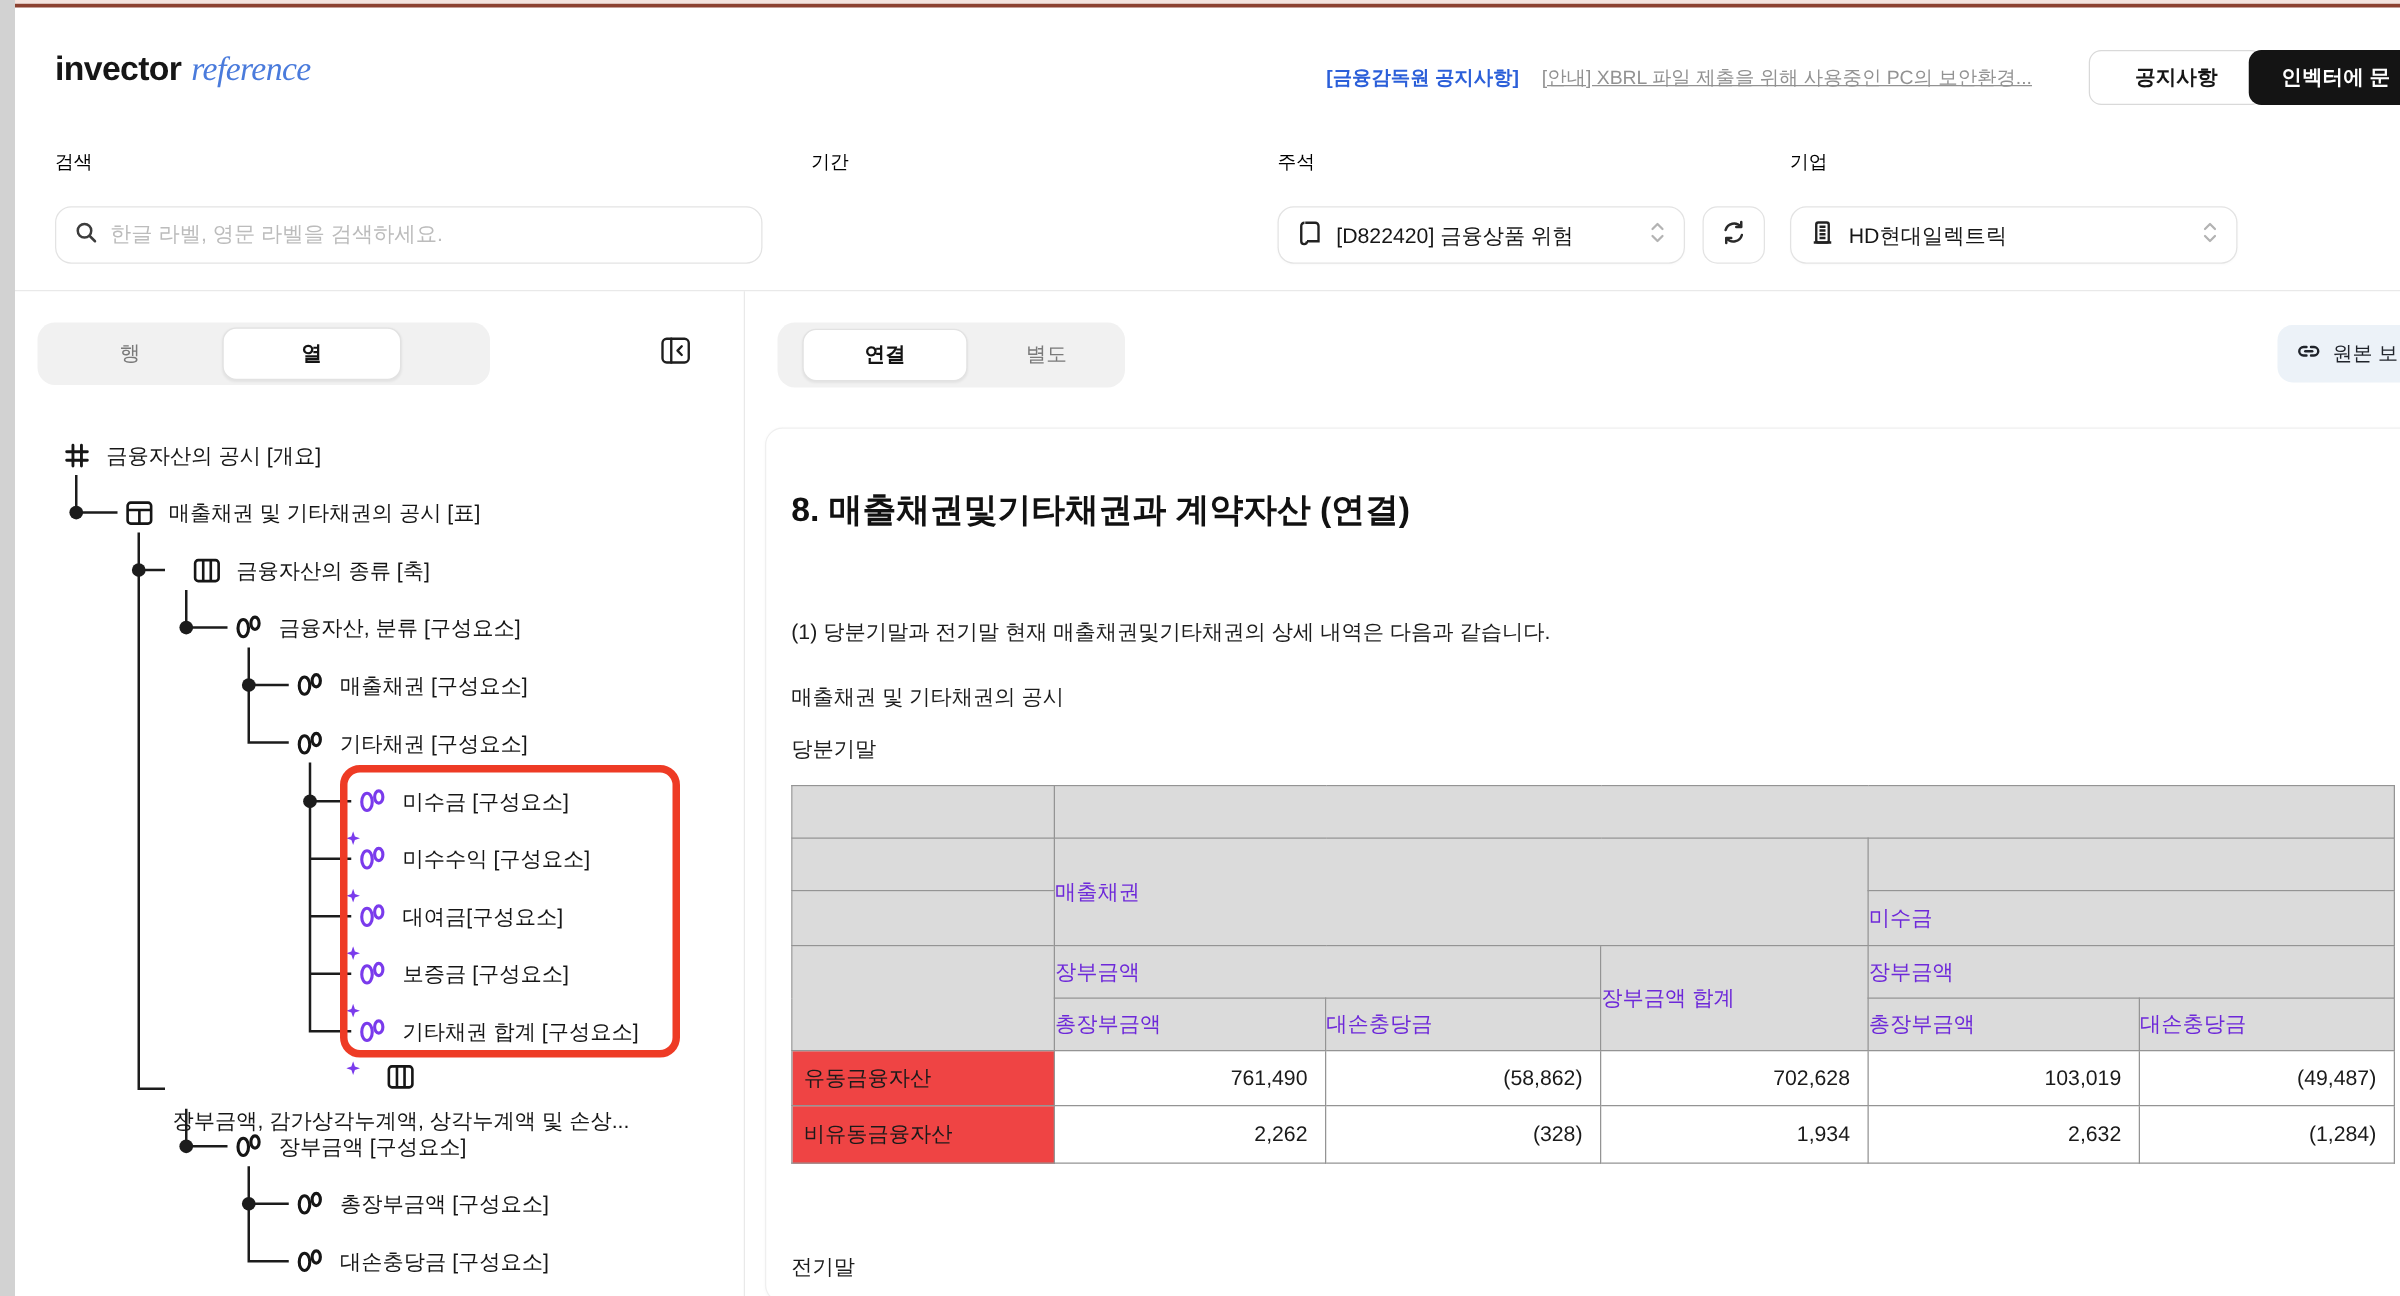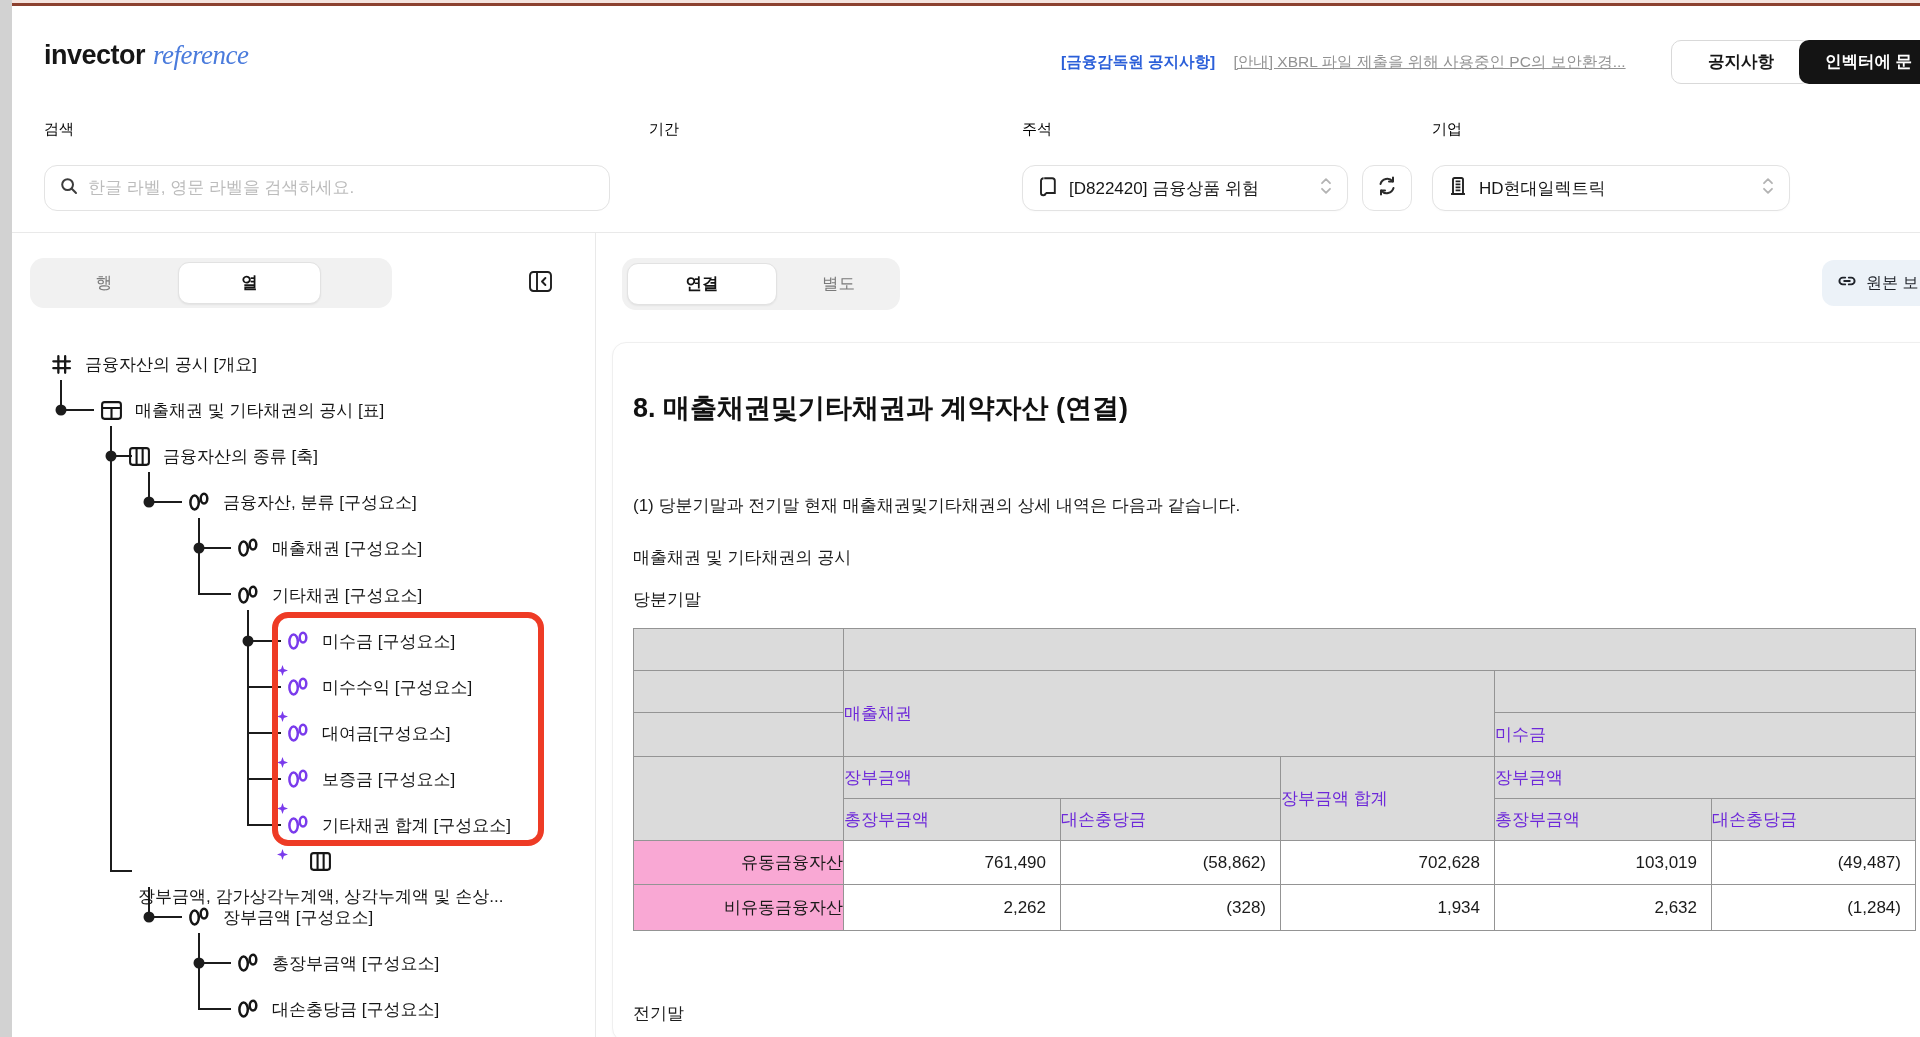--- a/index.html
+++ b/index.html
@@ -35,21 +35,21 @@
   .panel-divider { position:absolute; left:595px; top:233px; width:1px; height:804px; background:#e9e9e9; }
 
   
   .seg { position:absolute; background:#f1f1f1; border-radius:14px; display:flex; align-items:center; }
   .seg .seg-off { display:flex; align-items:center; justify-content:center; font-size:16.5px; color:#7a7a7a; }
   .seg .seg-on { background:#fff; border:1px solid #e2e2e2; border-radius:11px; display:flex; align-items:center; justify-content:center; font-size:16.5px; font-weight:700; color:#141414; box-shadow:0 1px 2px rgba(0,0,0,0.06); }
   .seg-side { left:30px; top:258px; width:362px; height:50px; }
   .seg-side .seg-off { width:148px; height:50px; }
   .seg-side .seg-on { width:143px; height:42px; margin-left:0px; }
   .seg-main { left:622px; top:258px; width:278px; height:52px; }
-  .seg-main .seg-on { width:150px; height:42px; margin-left:5px; }
+  .seg-main .seg-on { width:132px; height:42px; margin-left:20px; }
   .seg-main .seg-off { flex:1; height:52px; }
   .collapse-btn { position:absolute; left:524px; top:268px; width:32px; height:30px; display:flex; align-items:center; justify-content:center; }
 
   
   #tree-svg { position:absolute; left:0; top:0; width:1920px; height:1037px; pointer-events:none; }
   .tree-row { position:absolute; display:flex; align-items:center; gap:12px; height:42px; white-space:nowrap; }
   .tree-label { font-size:17px; color:#161616; }
   .mem-ic svg, .tree-ic svg { display:block; }
   .red-box { position:absolute; left:272px; top:612px; width:272px; height:234px; border:6px solid #ee3b25; border-radius:16px; pointer-events:none; z-index:5; }
 
@@ -59,21 +59,21 @@
   .doc-title { position:absolute; left:633px; top:390px; font-size:27px; font-weight:800; color:#111; }
   .doc-para { position:absolute; left:633px; top:494px; font-size:17px; color:#1c1c1c; }
   .doc-caption { position:absolute; left:633px; top:546px; font-size:17px; color:#1c1c1c; }
   .doc-period { position:absolute; left:633px; top:588px; font-size:17px; color:#1c1c1c; }
   .doc-period2 { position:absolute; left:633px; top:1002px; font-size:17px; color:#1c1c1c; }
 
   table.fin { position:absolute; left:633px; top:628px; border-collapse:collapse; table-layout:fixed; font-size:17px; }
   table.fin td { border:1px solid #949494; }
   table.fin td.hd { background:#dbdbdb; text-align:left; color:#6d28d9; }
   table.fin td.num { text-align:right; padding-right:14px; background:#fff; }
-  table.fin td.lbl { text-align:right; padding-left:9px; background:#f9a8d4; }
+  table.fin td.lbl { text-align:left; padding-left:9px; background:#ef4444; }
 </style>
 </head>
 <body>
 
 <div id="app">
 
   <div class="top-accent-a"></div>
   <div class="top-accent-b"></div>
   <div class="left-strip"></div>
 
@@ -201,21 +201,21 @@
       </div>
       <div class="tree-row" style="left: 100px; top: 389px;">
         <span class="tree-ic">
           <svg width="23" height="23" viewBox="0 0 22 22" fill="none" stroke="#161616" stroke-width="2">
             <rect x="2" y="3" width="18" height="16" rx="2.4"></rect>
             <path d="M2 8.6 H20 M11 8.6 V19"></path>
           </svg>
         </span>
         <span class="tree-label">매출채권 및 기타채권의 공시 [표]</span>
       </div>
-      <div class="tree-row" style="left: 128px; top: 435px;">
+      <div class="tree-row" style="left: 154px; top: 435px;">
         <span class="tree-ic">
           <svg width="23" height="23" viewBox="0 0 22 22" fill="none" stroke="#161616" stroke-width="2">
             <rect x="2" y="3" width="18" height="16" rx="2.4"></rect>
             <path d="M8.2 3 V19 M14 3 V19"></path>
           </svg>
         </span>
         <span class="tree-label">금융자산의 종류 [축]</span>
       </div>
       <div class="tree-row" style="left: 188px; top: 481px;">
         <span class="tree-ic">

